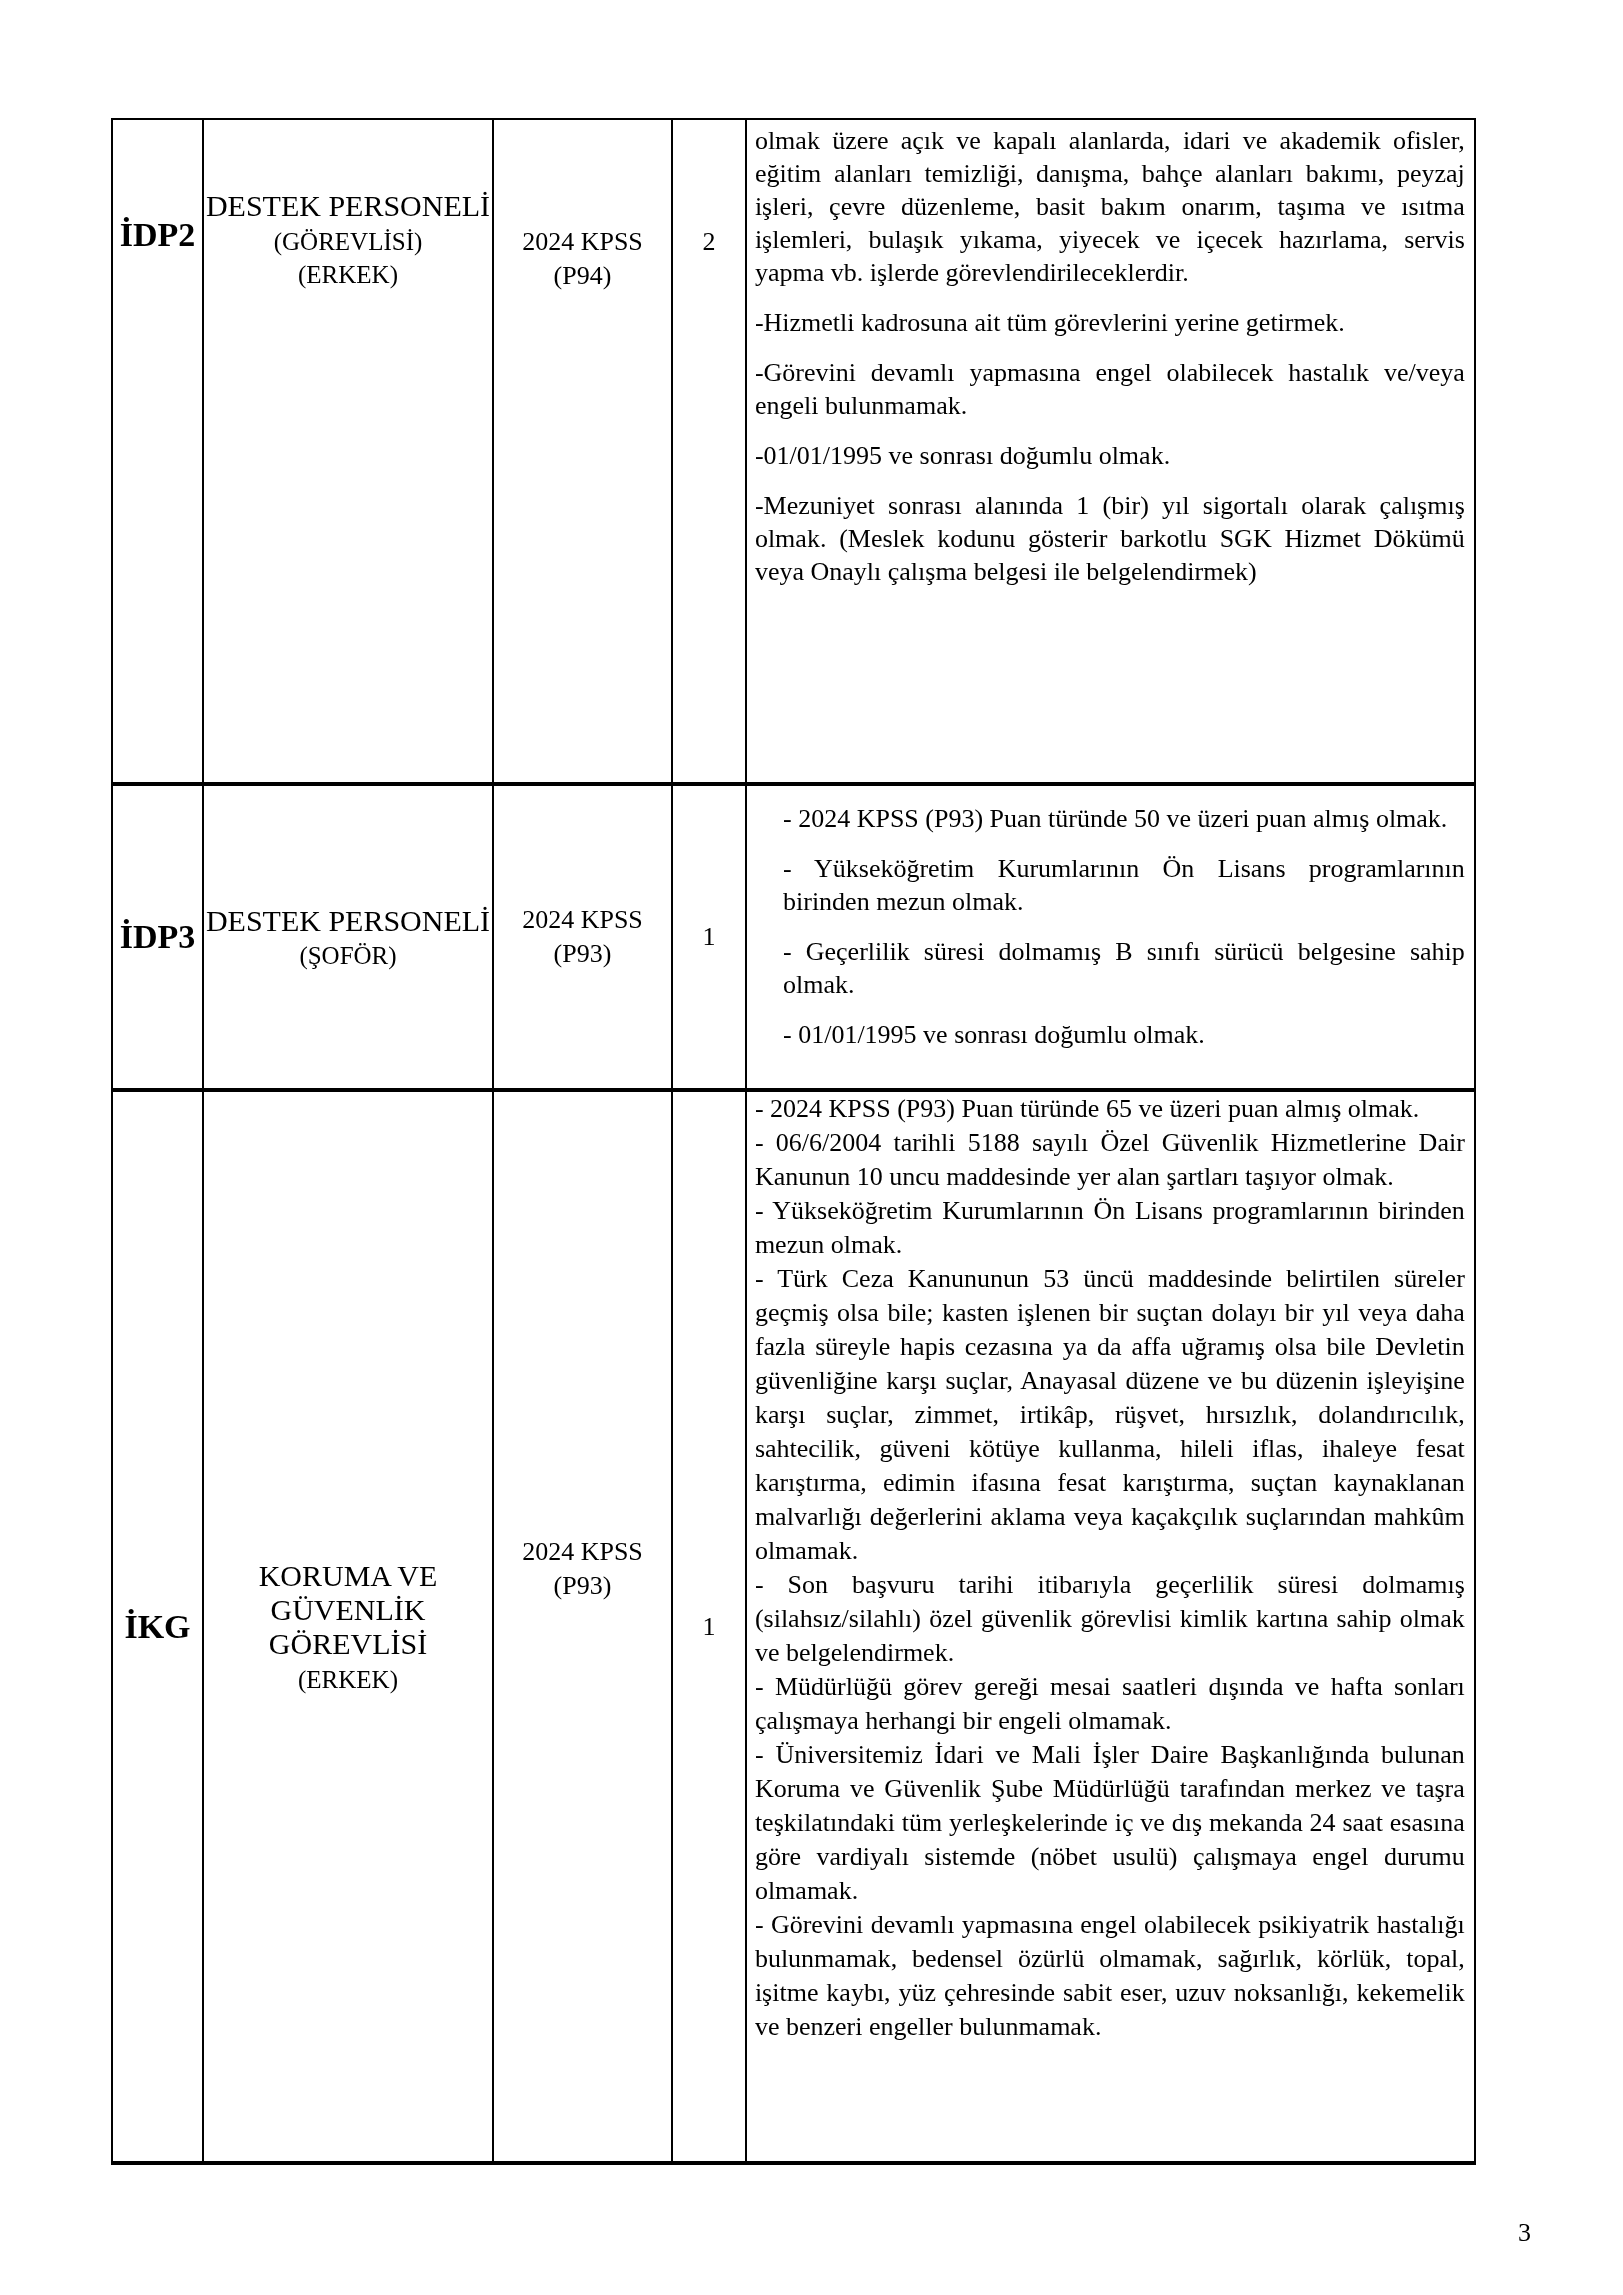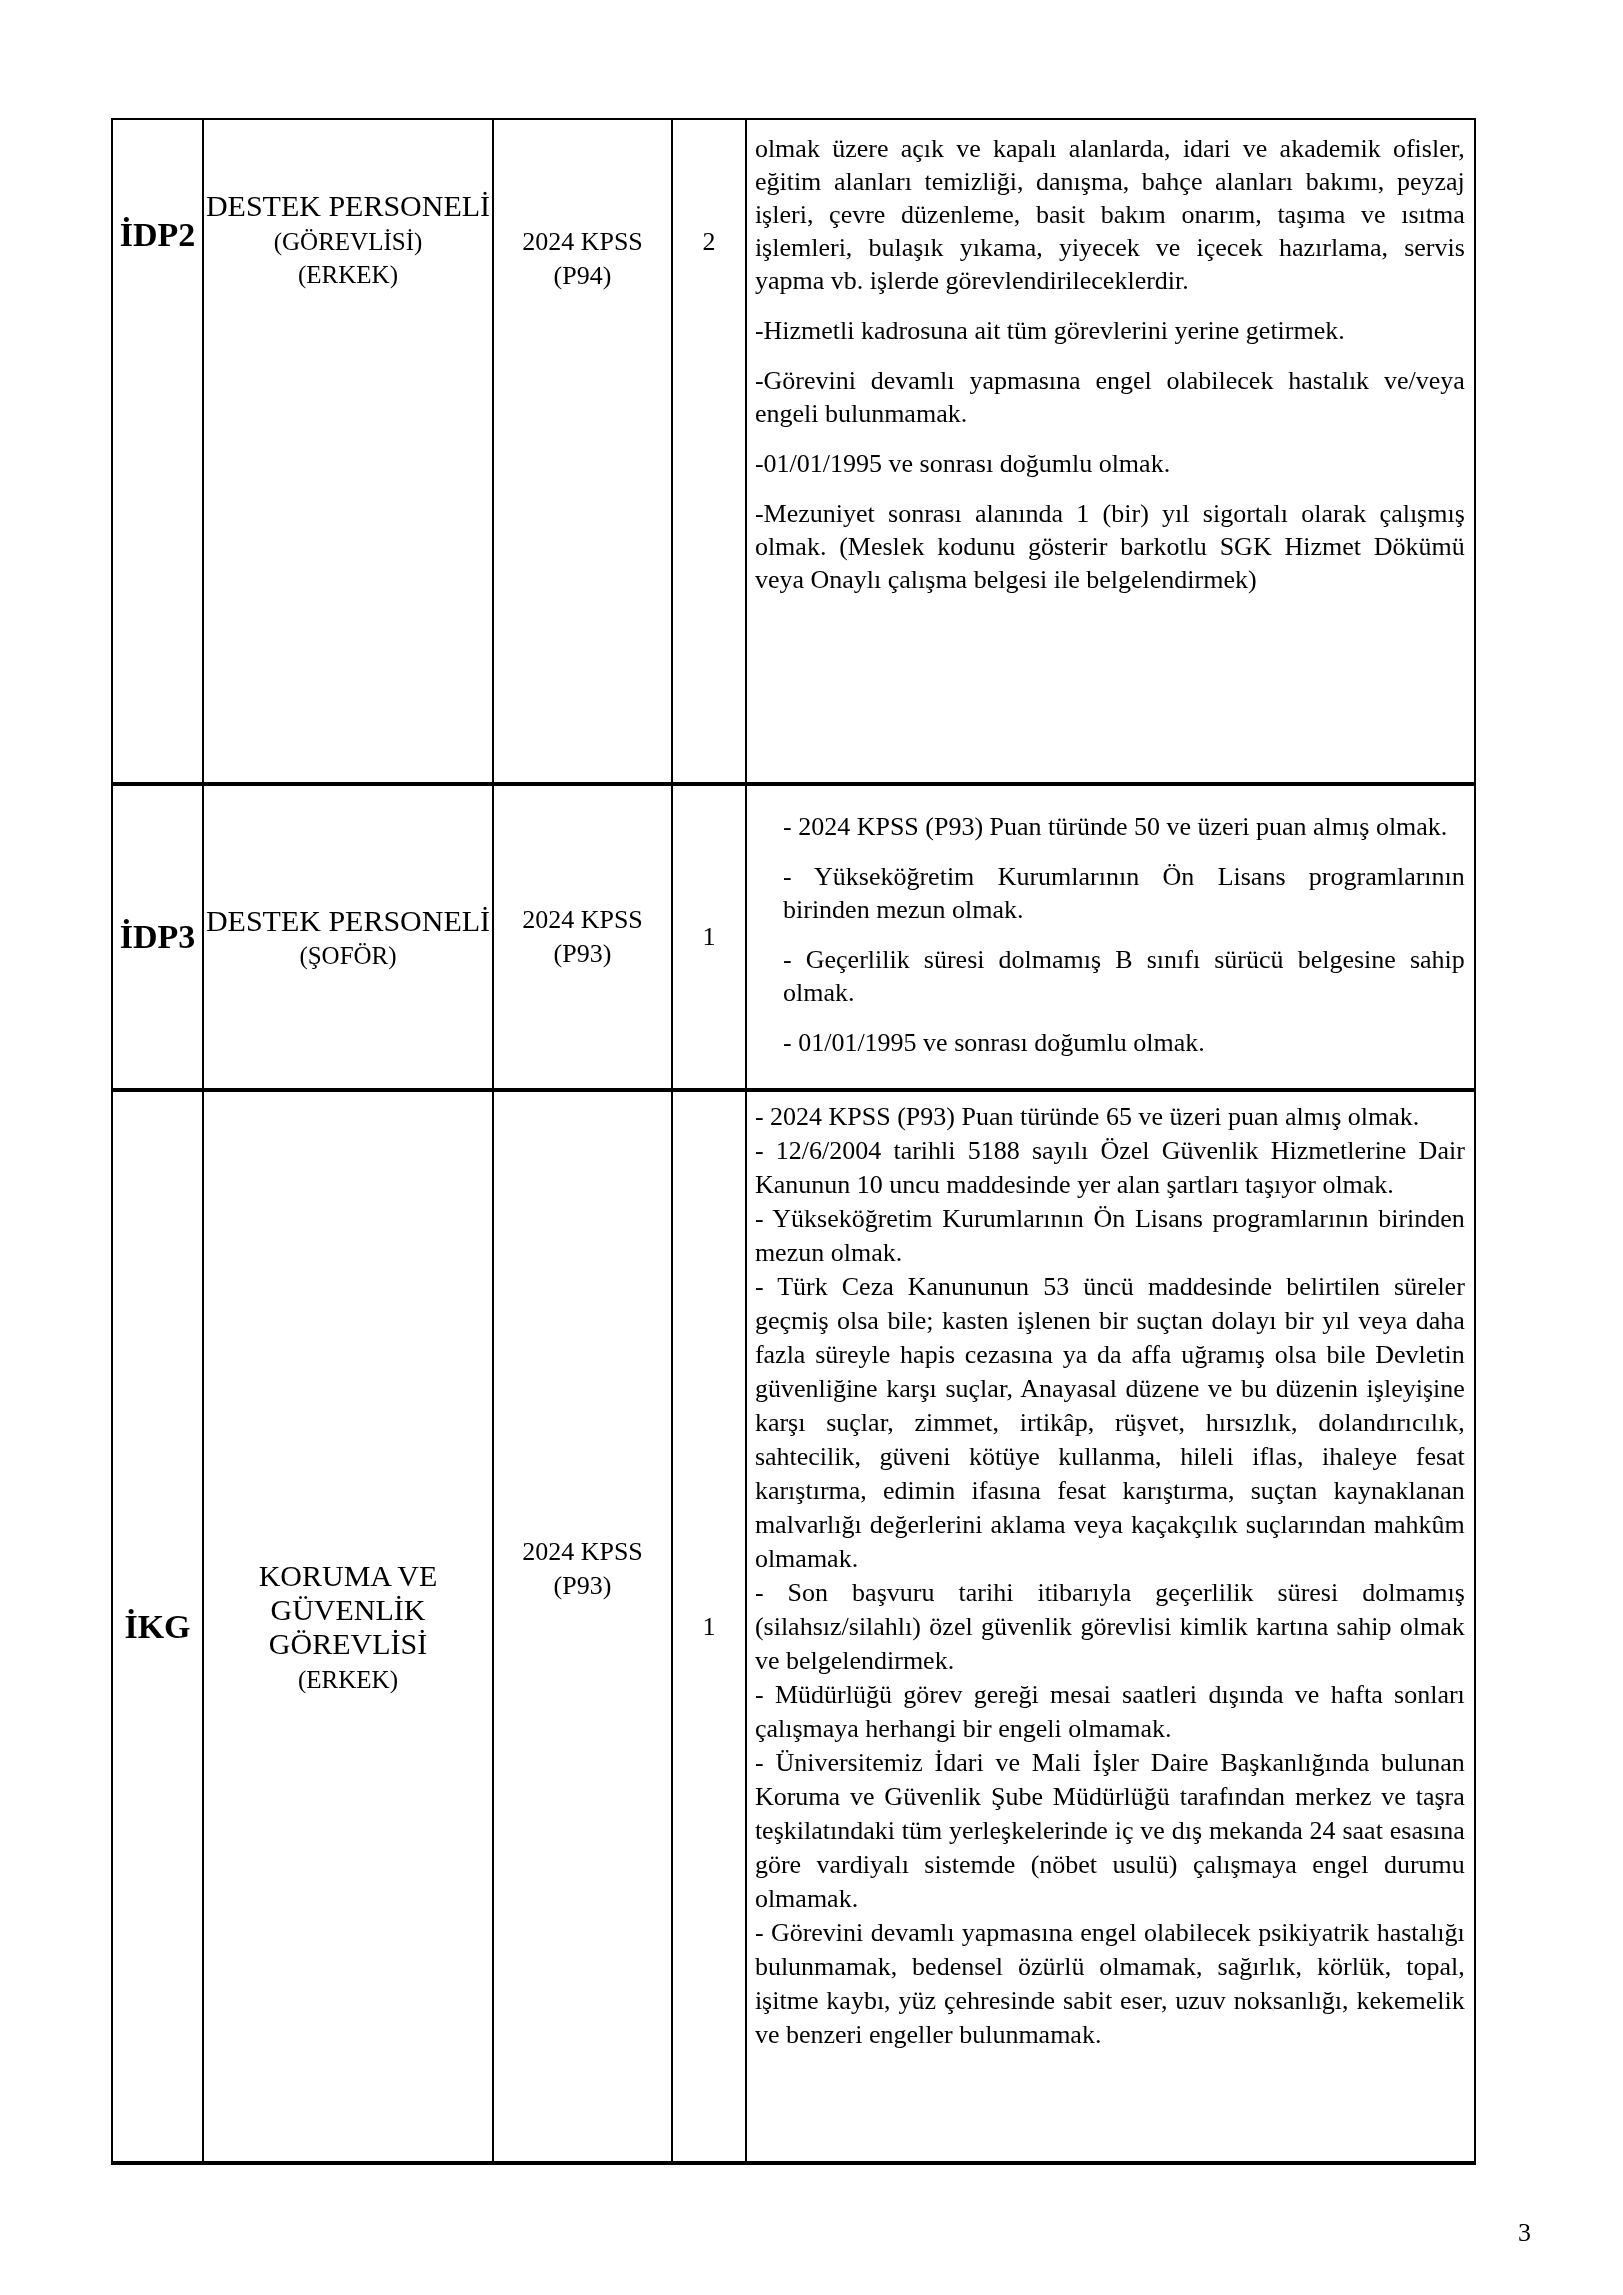--- a/index.html
+++ b/index.html
@@ -30,21 +30,21 @@
   .row3 { height:1073px; }
   .cell {
     border-right:2px solid #000;
     box-sizing:border-box;
     display:flex;
     flex-direction:column;
     align-items:center;
     text-align:center;
     overflow:hidden;
   }
-  .cell:last-child { border-right:none;margin-top:8px; }
+  .cell:last-child { border-right:none; }
   .v-center { justify-content:center; }
   .code { font-weight:bold; font-size:34px; line-height:34px; }
   .title { font-weight:normal; font-size:30px; line-height:34px; }
   .subtitle { font-weight:normal; font-size:25px; line-height:29px; margin-top:3.9px; }
   .kpss { font-size:26px; line-height:34px; }
   .count { font-size:26px; line-height:34px; }
   .pt-code  { padding-top:98px; }
   .pt-title { padding-top:69px; }
   .pt-kpss  { padding-top:105px; }
   .pt-count { padding-top:105px; }
@@ -133,21 +133,21 @@
         <span class="kpss kpss-up">
           <span style="display:block">2024 KPSS</span>
           <span style="display:block">(P93)</span>
         </span>
       </div>
       <div class="cell v-center">
         <span class="count">1</span>
       </div>
       <div class="cell req tight">
         <p>- 2024 KPSS (P93) Puan türünde 65 ve üzeri puan almış olmak.</p>
-        <p>- 12/6/2004 tarihli 5188 sayılı Özel Güvenlik Hizmetlerine Dair Kanunun 10 uncu maddesinde yer alan şartları taşıyor olmak.</p>
+        <p>- 06/6/2004 tarihli 5188 sayılı Özel Güvenlik Hizmetlerine Dair Kanunun 10 uncu maddesinde yer alan şartları taşıyor olmak.</p>
         <p>- Yükseköğretim Kurumlarının Ön Lisans programlarının birinden mezun olmak.</p>
         <p>- Türk Ceza Kanununun 53 üncü maddesinde belirtilen süreler geçmiş olsa bile; kasten işlenen bir suçtan dolayı bir yıl veya daha fazla süreyle hapis cezasına ya da affa uğramış olsa bile Devletin güvenliğine karşı suçlar, Anayasal düzene ve bu düzenin işleyişine karşı suçlar, zimmet, irtikâp, rüşvet, hırsızlık, dolandırıcılık, sahtecilik, güveni kötüye kullanma, hileli iflas, ihaleye fesat karıştırma, edimin ifasına fesat karıştırma, suçtan kaynaklanan malvarlığı değerlerini aklama veya kaçakçılık suçlarından mahkûm olmamak.</p>
         <p>- Son başvuru tarihi itibarıyla geçerlilik süresi dolmamış (silahsız/silahlı) özel güvenlik görevlisi kimlik kartına sahip olmak ve belgelendirmek.</p>
         <p>- Müdürlüğü görev gereği mesai saatleri dışında ve hafta sonları çalışmaya herhangi bir engeli olmamak.</p>
         <p>- Üniversitemiz İdari ve Mali İşler Daire Başkanlığında bulunan Koruma ve Güvenlik Şube Müdürlüğü tarafından merkez ve taşra teşkilatındaki tüm yerleşkelerinde iç ve dış mekanda 24 saat esasına göre vardiyalı sistemde (nöbet usulü) çalışmaya engel durumu olmamak.</p>
         <p>- Görevini devamlı yapmasına engel olabilecek psikiyatrik hastalığı bulunmamak, bedensel özürlü olmamak, sağırlık, körlük, topal, işitme kaybı, yüz çehresinde sabit eser, uzuv noksanlığı, kekemelik ve benzeri engeller bulunmamak.</p>
       </div>
     </div>
 
   </div>

